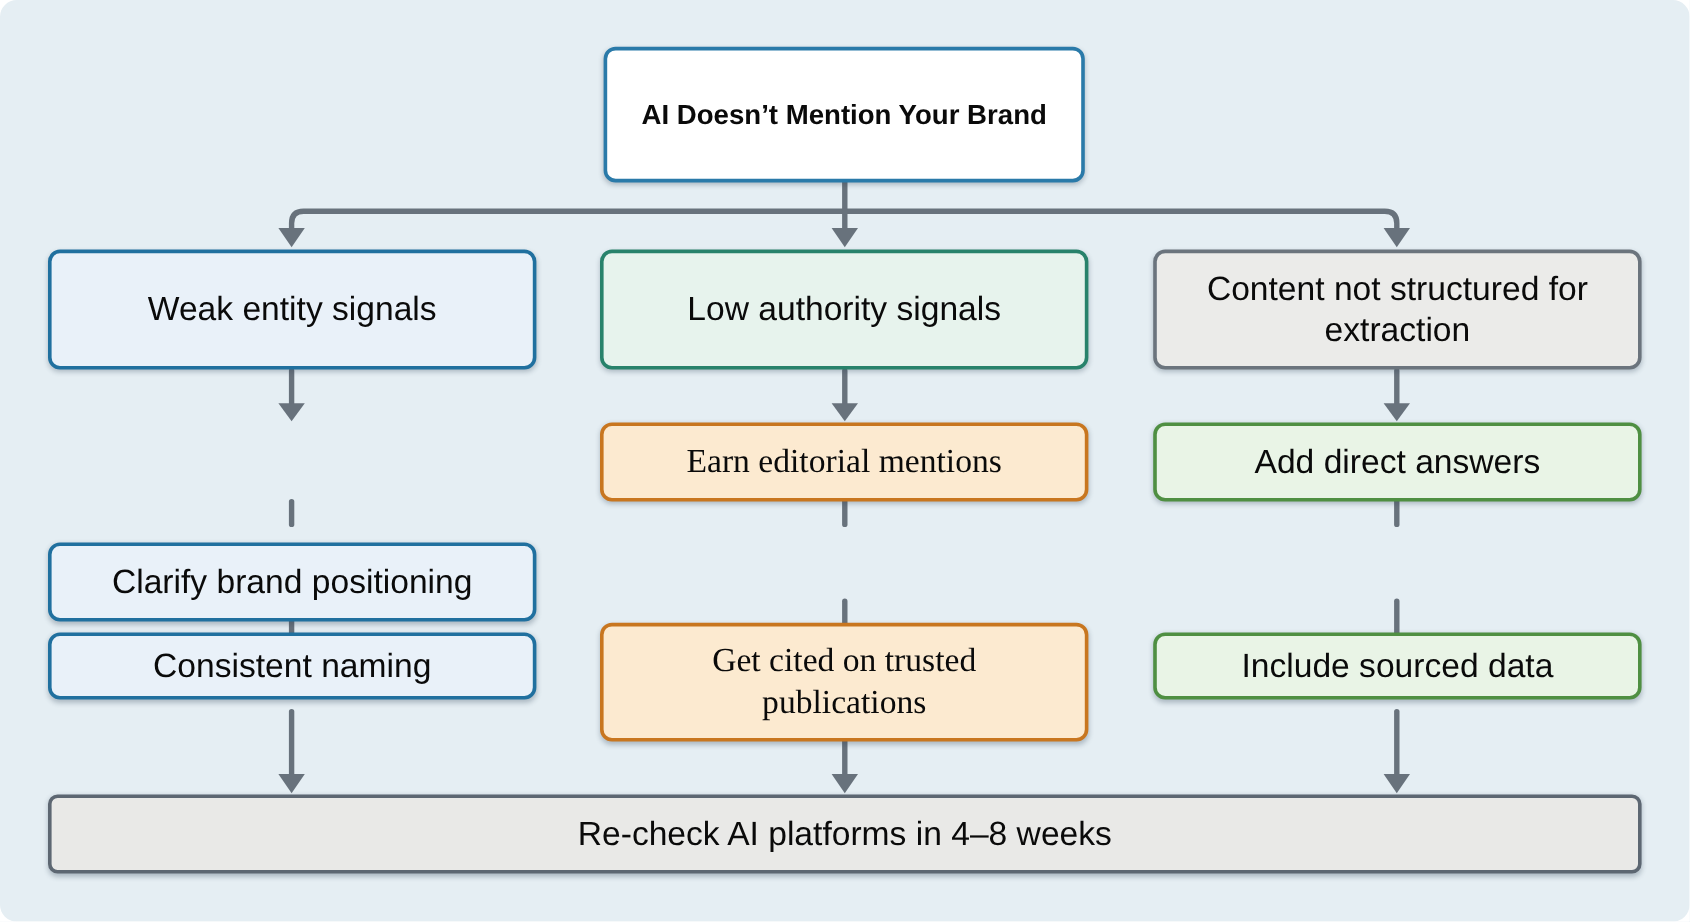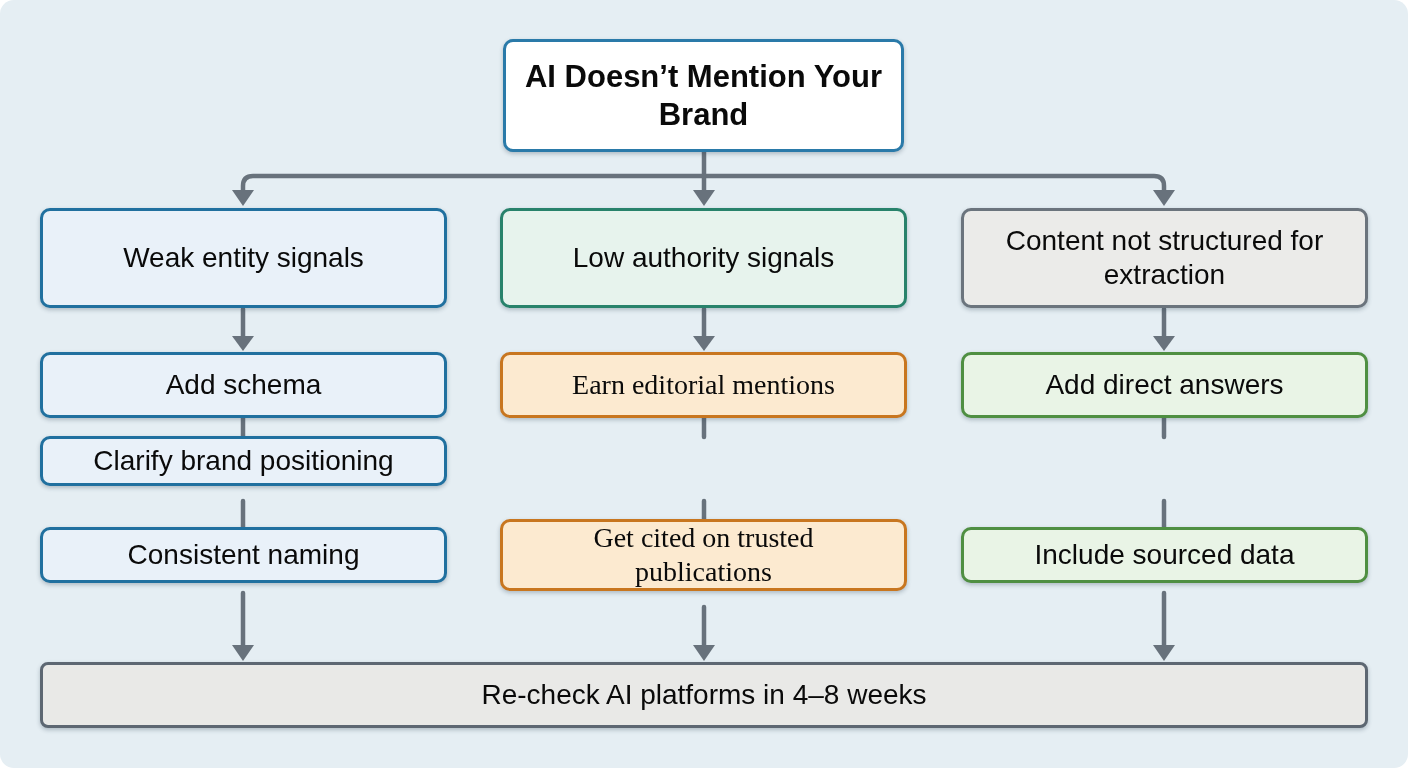--- a/index.html
+++ b/index.html
@@ -47,32 +47,32 @@
     line-height: 1.22;
     padding: 4px 16px;
     box-shadow: 0 2px 4px rgba(45, 65, 85, 0.30);
   }
   
   .root {
     left: 503px; top: 39px; width: 401px; height: 113px;
     background: var(--root-fill, #ffffff);
     border-color: var(--root-border, #2a7aa9);
     font-weight: bold;
-    font-size: 31px;
+    font-size: 23px;
   }
   
   .c0 { left: 40px;  width: 407px; }
   .c1 { left: 500px; width: 407px; }
   .c2 { left: 961px; width: 407px; }
   
   .rh  { top: 208px; height: 100px; }
   .r1  { top: 352px; height: 66px; }
-  .r2  { top: 436px; height: 50px; }
+  .r2  { top: 452px; height: 66px; }
   .r3  { top: 527px; height: 56px; }
-  .r3t { top: 519px; height: 72px; } 
+  .r3t { top: 519px; height: 99px; } 
   
   .blue   { background: var(--blue-fill,   #e9f1f9); border-color: var(--blue-border,   #20709f); }
   .teal   { background: var(--teal-fill,   #e7f3ed); border-color: var(--teal-border,   #28826b); }
   .orange { background: var(--orange-fill, #fcead0); border-color: var(--orange-border, #c8761f); font-family: Liberation Serif, serif; }
   .green  { background: var(--green-fill,  #e9f4e6); border-color: var(--green-border,  #4f8f42); text-align: center; }
   .gray   { background: var(--gray-fill,   #ebebe9); border-color: var(--gray-border,   #6b747d); }
   .footer {
     left: 40px; top: 662px; width: 1328px; height: 66px;
     background: var(--footer-fill, #e9e9e7);
     border-color: var(--footer-border, #5d6772);
@@ -119,21 +119,20 @@
       <polygon points="1153,336 1175,336 1164,351"></polygon>
       <polygon points="232,645 254,645 243,661"></polygon>
       <polygon points="693,645 715,645 704,661"></polygon>
       <polygon points="1153,645 1175,645 1164,661"></polygon>
     </g>
   </svg>
 
   <div class="box root">AI Doesn’t Mention Your Brand</div>
 
   <div class="box blue c0 rh">Weak entity signals</div>
-  <div class="box blue c0 r1">Add schema</div>
   <div class="box blue c0 r2">Clarify brand positioning</div>
   <div class="box blue c0 r3">Consistent naming</div>
 
   <div class="box teal c1 rh">Low authority signals</div>
   <div class="box orange c1 r1">Earn editorial mentions</div>
   <div class="box orange c1 r3t wrap2">Get cited on trusted publications</div>
 
   <div class="box gray c2 rh wrap2">Content not structured for extraction</div>
   <div class="box green c2 r1">Add direct answers</div>
   <div class="box green c2 r3">Include sourced data</div>

